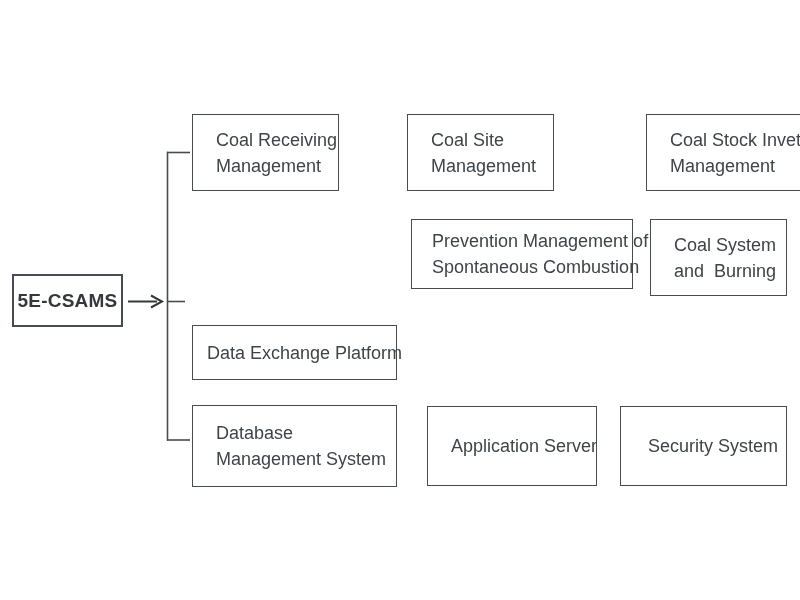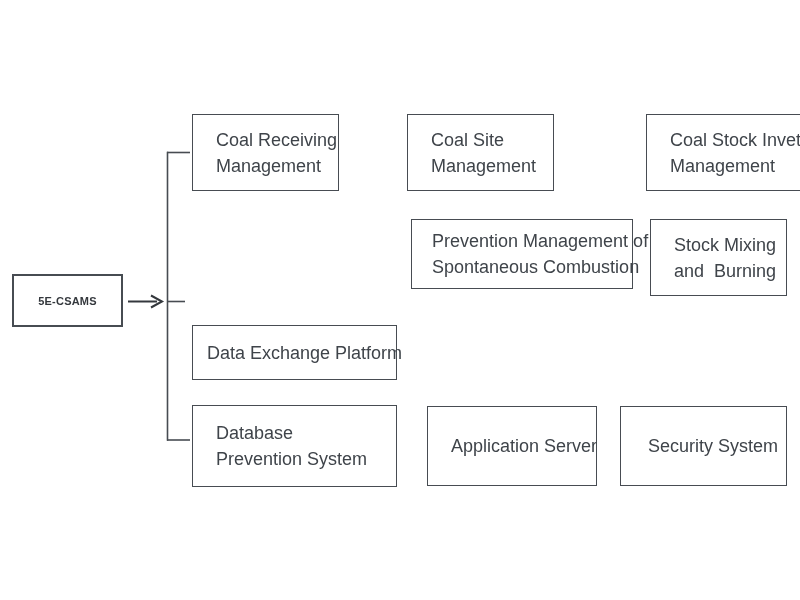--- a/index.html
+++ b/index.html
@@ -34,21 +34,21 @@
     line-height: 26px;
     white-space: pre;
     padding-left: 23px;
   }
   .root-box {
     left: 12px;  top: 274px;  width: 111px; height: 53px;
     border-width: 2px;
     justify-content: center;
     padding-left: 0;
     font-weight: bold;
-    font-size: 11px;
+    font-size: 19px;
     letter-spacing: 0.2px;
     color: #34383d;
   }
   .box-coal-receiving { left: 192px; top: 114px; width: 147px; height: 77px; }
   .box-coal-site      { left: 407px; top: 114px; width: 147px; height: 77px; }
   .box-coal-stock     { left: 646px; top: 114px; width: 175px; height: 77px; }
   .box-real-time      { left: 192px; top: 218px; width: 205px; height: 78px; }
   .box-prevention     { left: 411px; top: 219px; width: 222px; height: 70px; padding-left: 20px; }
   .box-coal-mixing    { left: 650px; top: 219px; width: 137px; height: 77px; }
   .box-data-exchange  { left: 192px; top: 325px; width: 205px; height: 55px; padding-left: 14px; }
@@ -95,31 +95,31 @@
 Management</span>
   </div>
 
 
   <div class="box box-prevention">
     <span>Prevention Management of
 Spontaneous Combustion</span>
   </div>
 
   <div class="box box-coal-mixing">
-    <span>Stock Mixing
+    <span>Coal System
 and  Burning</span>
   </div>
 
   <div class="box box-data-exchange">
     <span>Data Exchange Platform</span>
   </div>
 
   <div class="box box-database">
     <span>Database
-Prevention System</span>
+Management System</span>
   </div>
 
   <div class="box box-app-server">
     <span>Application Server</span>
   </div>
 
   <div class="box box-security">
     <span>Security System</span>
   </div>
 

